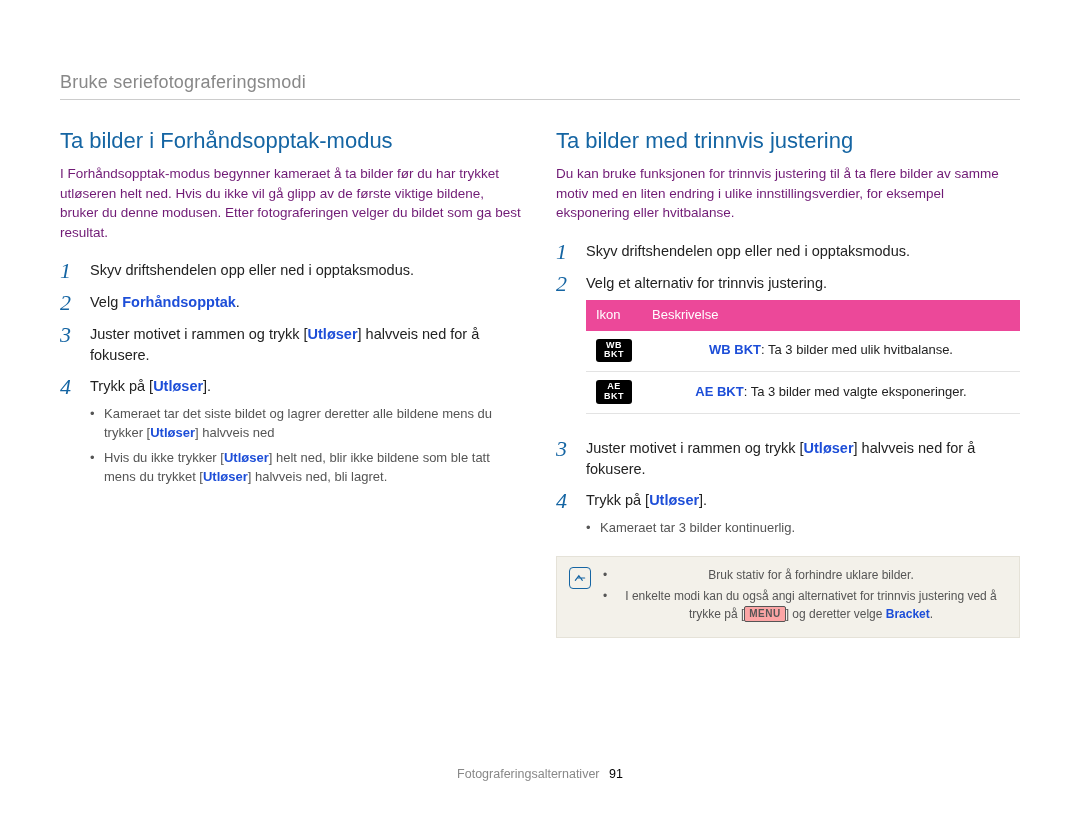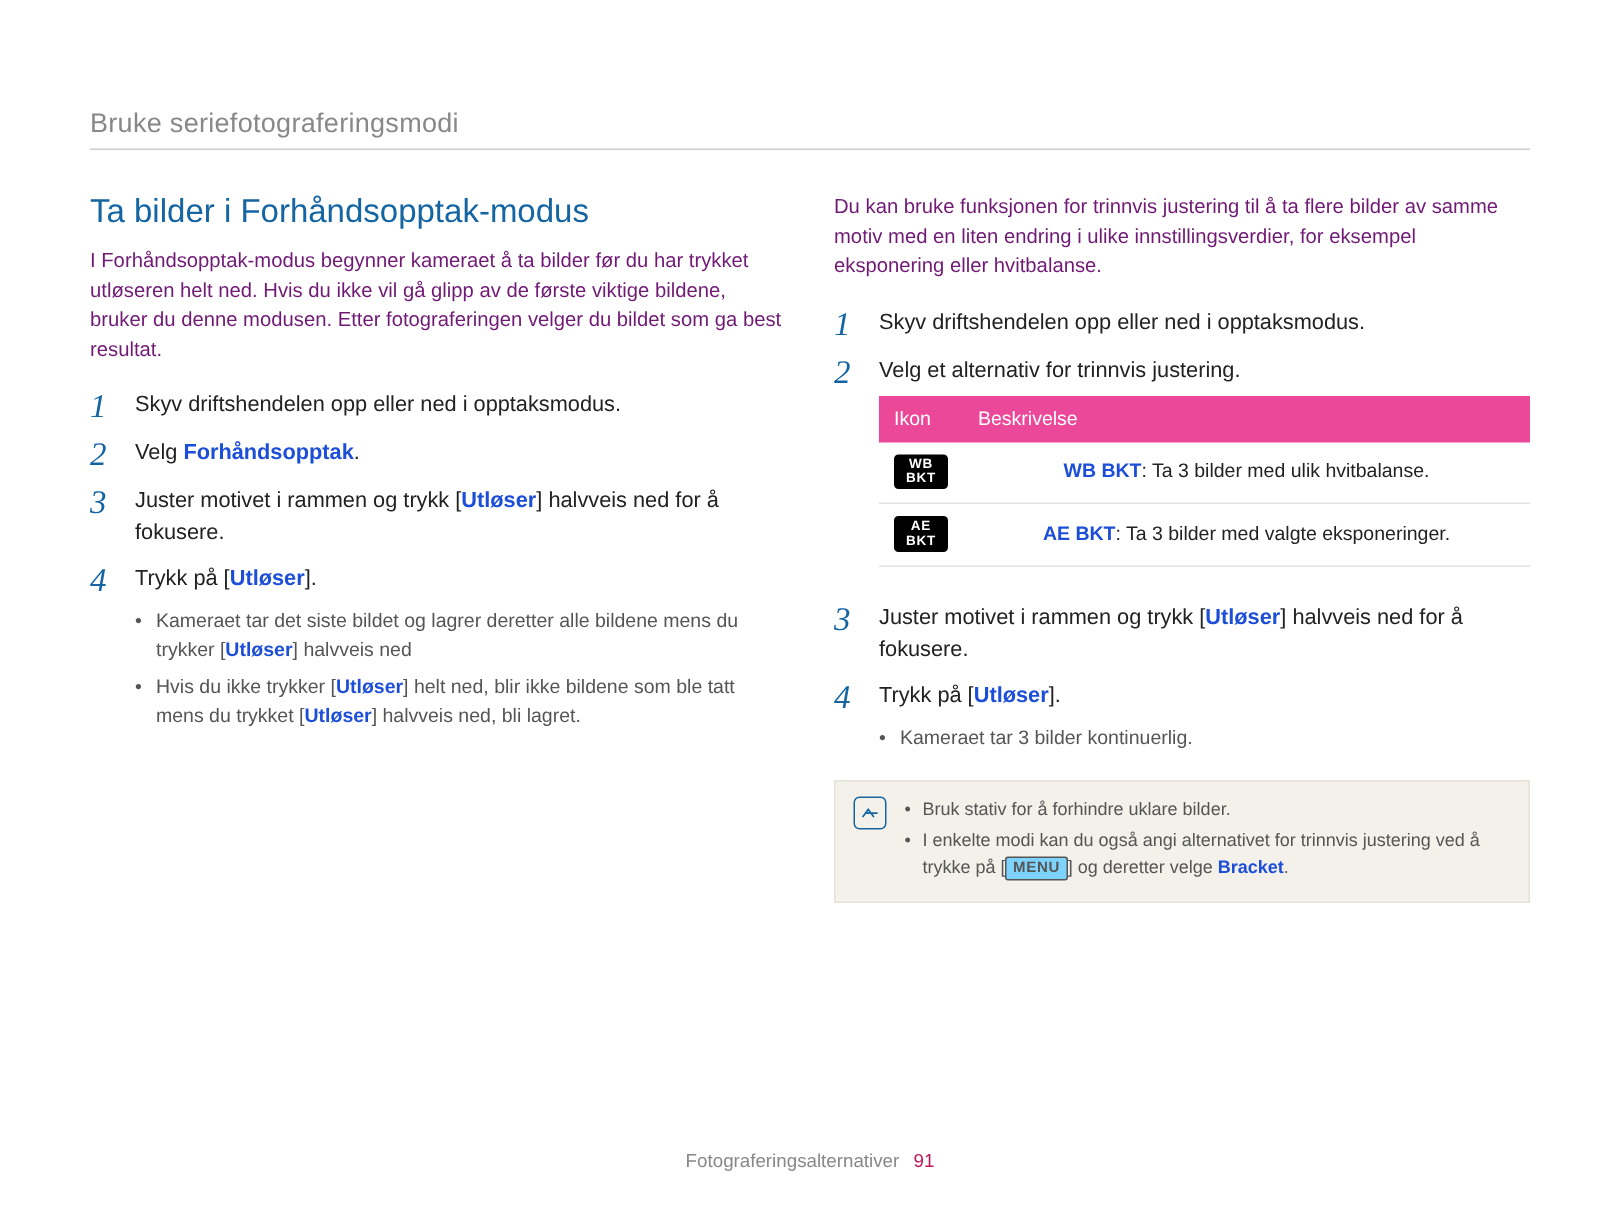--- a/index.html
+++ b/index.html
@@ -133,51 +133,51 @@
   .note .note-icon {
     width: 22px; height: 22px;
     border: 1.5px solid #1565a3;
     border-radius: 4px;
     color: #1565a3;
     display: flex; align-items: center; justify-content: center;
     flex-shrink: 0;
     position: relative;
   }
   .note .note-icon svg { width: 14px; height: 14px; }
-  .note ul { list-style: none; flex: 1; }
+  .note ul { list-style: none; flex: 1; text-align: center; }
   .note ul li {
     position: relative;
     padding-left: 12px;
     line-height: 1.45;
     margin-bottom: 4px;
   }
   .note ul li::before {
     content: "•"; position: absolute; left: 0; top: 0;
   }
   .menu-chip {
     display: inline-block;
     border: 1px solid #555;
     border-radius: 2px;
     padding: 0 4px;
     font-size: 10px;
     font-weight: 700;
     letter-spacing: 0.5px;
-    background: #7dd3fc;
+    background: #fca5a5;
     vertical-align: 1px;
   }
 
   .footer {
     position: absolute;
     left: 0; right: 0;
     bottom: 34px;
     text-align: center;
     font-size: 12.5px;
     color: #888;
   }
-  .footer .pn { color: #be185d; margin-left: 6px; }
+  .footer .pn { color: #000000; margin-left: 6px; }
 </style>
 </head>
 <body>
 
 <div class="page">
   <div class="breadcrumb">Bruke seriefotograferingsmodi</div>
 
   <div class="cols">
 
     <div class="col">
@@ -215,20 +215,21 @@
               <li>
                 <span>Hvis du ikke trykker [</span><b>Utløser</b><span>] helt ned, blir ikke bildene som ble tatt mens du trykket [</span><b>Utløser</b><span>] halvveis ned, bli lagret.</span>
               </li>
             </ul>
           </div>
         </div>
       </div>
     </div>
 
     <div class="col">
+      <h2 class="section">Ta bilder med trinnvis justering</h2>
       <p class="intro">Du kan bruke funksjonen for trinnvis justering til å ta flere bilder av samme motiv med en liten endring i ulike innstillingsverdier, for eksempel eksponering eller hvitbalanse.</p>
 
       <div class="steps">
         <div class="step">
           <div class="num">1</div>
           <div class="body">Skyv driftshendelen opp eller ned i opptaksmodus.</div>
         </div>
 
         <div class="step">
           <div class="num">2</div>

